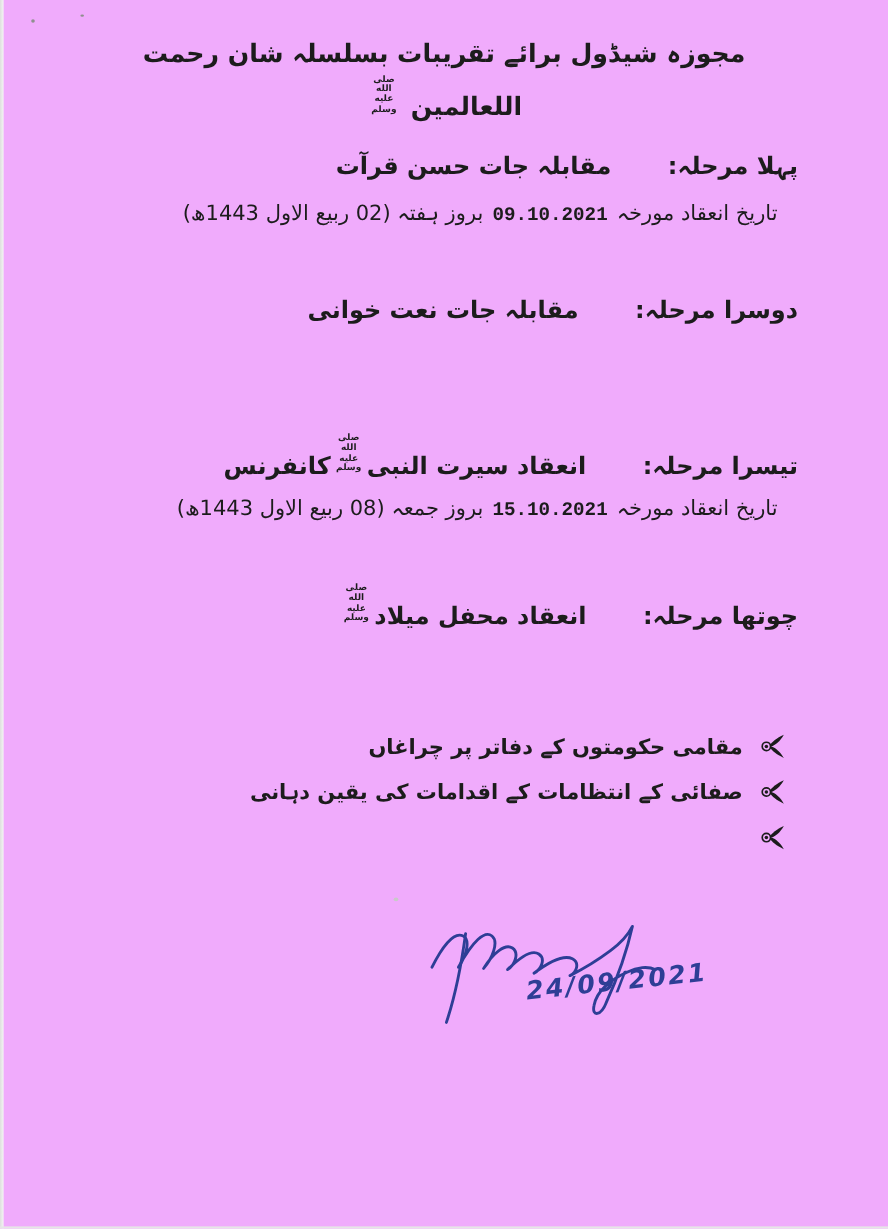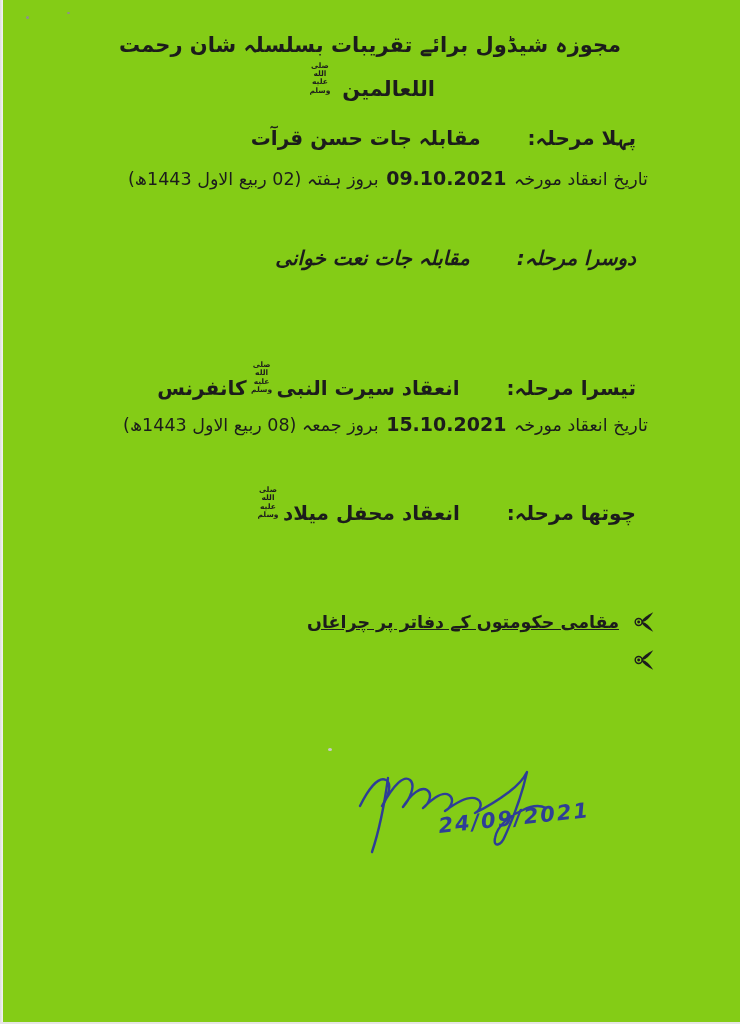--- a/index.html
+++ b/index.html
@@ -4,21 +4,21 @@
 <style>
   * { margin: 0; padding: 0; box-sizing: border-box; }
   html, body { background: #ffffff; }
   body { font-family: "DejaVu Sans", sans-serif; }
 
   .page {
     position: relative;
     width: 740px;
     height: 1024px;
     margin: 0 auto;
-    background: #84cc16;
+    background: #f0abfc;
     color: #1c1c1c;
     direction: rtl;
     overflow: hidden;
   }
 
   
   .scan-edge-left {
     position: absolute; left: 0; top: 0; width: 3px; height: 100%;
     background: linear-gradient(to right, #dedede, #f4f4f4);
   }
@@ -46,56 +46,56 @@
     font-weight: 700;
     line-height: 1.12;
     text-align: center;
     vertical-align: 3px;
     margin: 0 2px;
     white-space: normal;
   }
   .pbuh:empty { display: none; }
 
   .stage-heading {
-    position: absolute; right: 104px;
+    position: absolute; right: 75px;
     font-size: 20px; font-weight: 700;
     white-space: nowrap;
   }
   .stage-label { margin-left: 40px; }
 
   .date-line {
     position: absolute; right: 92px;
     font-size: 17.5px; font-weight: 500;
     white-space: nowrap;
   }
   .date-num {
     direction: ltr; unicode-bidi: embed;
-    font-weight: 700; font-size: 19px;
+    font-weight: 700; font-size: 16px;
     letter-spacing: 0.5px;
     margin: 0 2px;
+    font-family: Liberation Mono, monospace;
   }
 
   .s1h { top: 126px; }  .s1d { top: 167px; }
-  .s2h { top: 246px; font-style: italic; }  .s2d { top: 287px; }
+  .s2h { top: 246px; }  .s2d { top: 287px; }
   .s3h { top: 361px; }  .s3d { top: 413px; }
   .s4h { top: 486px; }  .s4d { top: 530px; }
 
   .bullets {
     position: absolute; top: 608px; right: 86px;
     list-style: none;
   }
   .bullet-row {
     display: flex; align-items: center;
     direction: rtl;
     gap: 14px;
     height: 28px;
     margin-bottom: 10px;
     font-size: 17.5px; font-weight: 600;
     white-space: nowrap;
-    text-decoration: underline;
   }
   .bullet-ornament { flex: 0 0 auto; display: inline-flex; }
 
   .signature {
     position: absolute; left: 352px; top: 754px;
     width: 290px; height: 110px;
     direction: ltr;
     color: #2e3e96;
   }
   .sig-svg { position: absolute; left: 0; top: 0; }
@@ -160,20 +160,31 @@
     <li class="bullet-row">
       <span class="bullet-ornament">
         <svg width="21" height="22" viewBox="0 0 26 26">
           <path d="M25,1 C17.5,4.5 12.5,8.5 10.5,12 L12,13 C16,12 21,8 25,1 Z" fill="#1c1c1c"></path>
           <path d="M25,25 C17.5,21.5 12.5,17.5 10.5,14 L12,13 C16,14 21,18 25,25 Z" fill="#1c1c1c"></path>
           <circle cx="7" cy="13" r="4.3" fill="none" stroke="#1c1c1c" stroke-width="1.7"></circle>
           <circle cx="7" cy="13" r="1.8" fill="#1c1c1c"></circle>
         </svg>
       </span>
       <span>مقامی حکومتوں کے دفاتر پر چراغاں</span>
+    </li>
+    <li class="bullet-row">
+      <span class="bullet-ornament">
+        <svg width="21" height="22" viewBox="0 0 26 26">
+          <path d="M25,1 C17.5,4.5 12.5,8.5 10.5,12 L12,13 C16,12 21,8 25,1 Z" fill="#1c1c1c"></path>
+          <path d="M25,25 C17.5,21.5 12.5,17.5 10.5,14 L12,13 C16,14 21,18 25,25 Z" fill="#1c1c1c"></path>
+          <circle cx="7" cy="13" r="4.3" fill="none" stroke="#1c1c1c" stroke-width="1.7"></circle>
+          <circle cx="7" cy="13" r="1.8" fill="#1c1c1c"></circle>
+        </svg>
+      </span>
+      <span>صفائی کے انتظامات کے اقدامات کی یقین دہانی</span>
     </li>
     <li class="bullet-row">
       <span class="bullet-ornament">
         <svg width="21" height="22" viewBox="0 0 26 26">
           <path d="M25,1 C17.5,4.5 12.5,8.5 10.5,12 L12,13 C16,12 21,8 25,1 Z" fill="#1c1c1c"></path>
           <path d="M25,25 C17.5,21.5 12.5,17.5 10.5,14 L12,13 C16,14 21,18 25,25 Z" fill="#1c1c1c"></path>
           <circle cx="7" cy="13" r="4.3" fill="none" stroke="#1c1c1c" stroke-width="1.7"></circle>
           <circle cx="7" cy="13" r="1.8" fill="#1c1c1c"></circle>
         </svg>
       </span>

